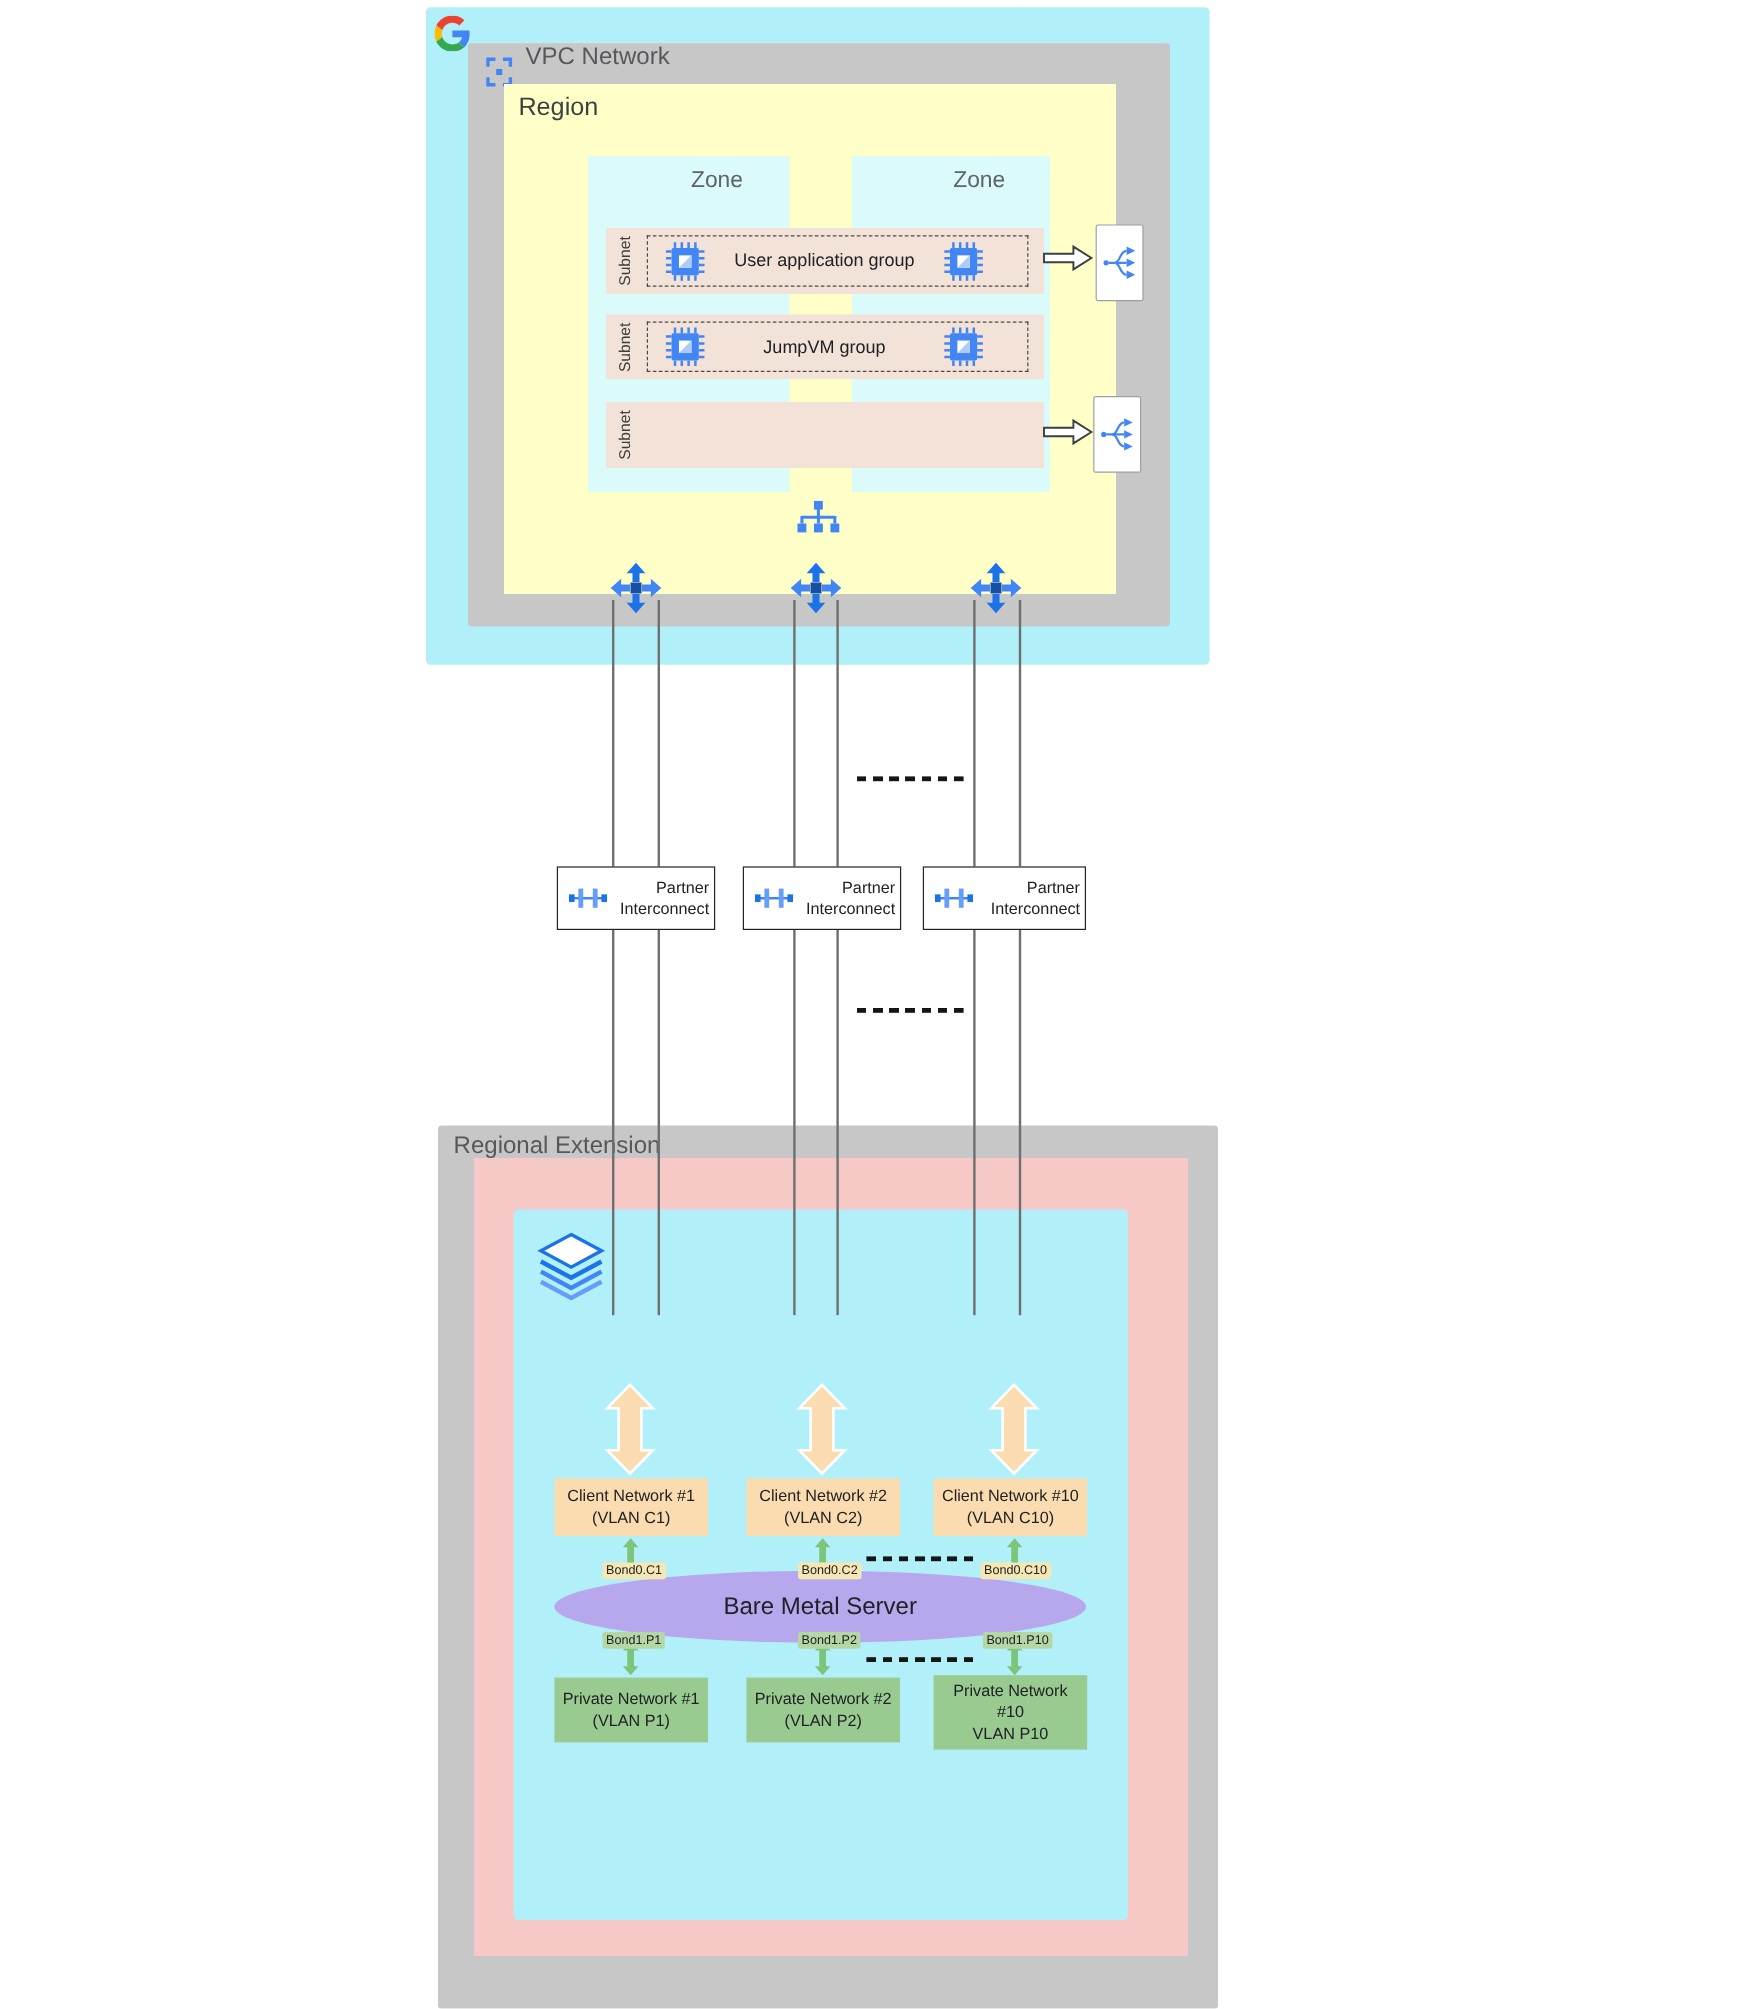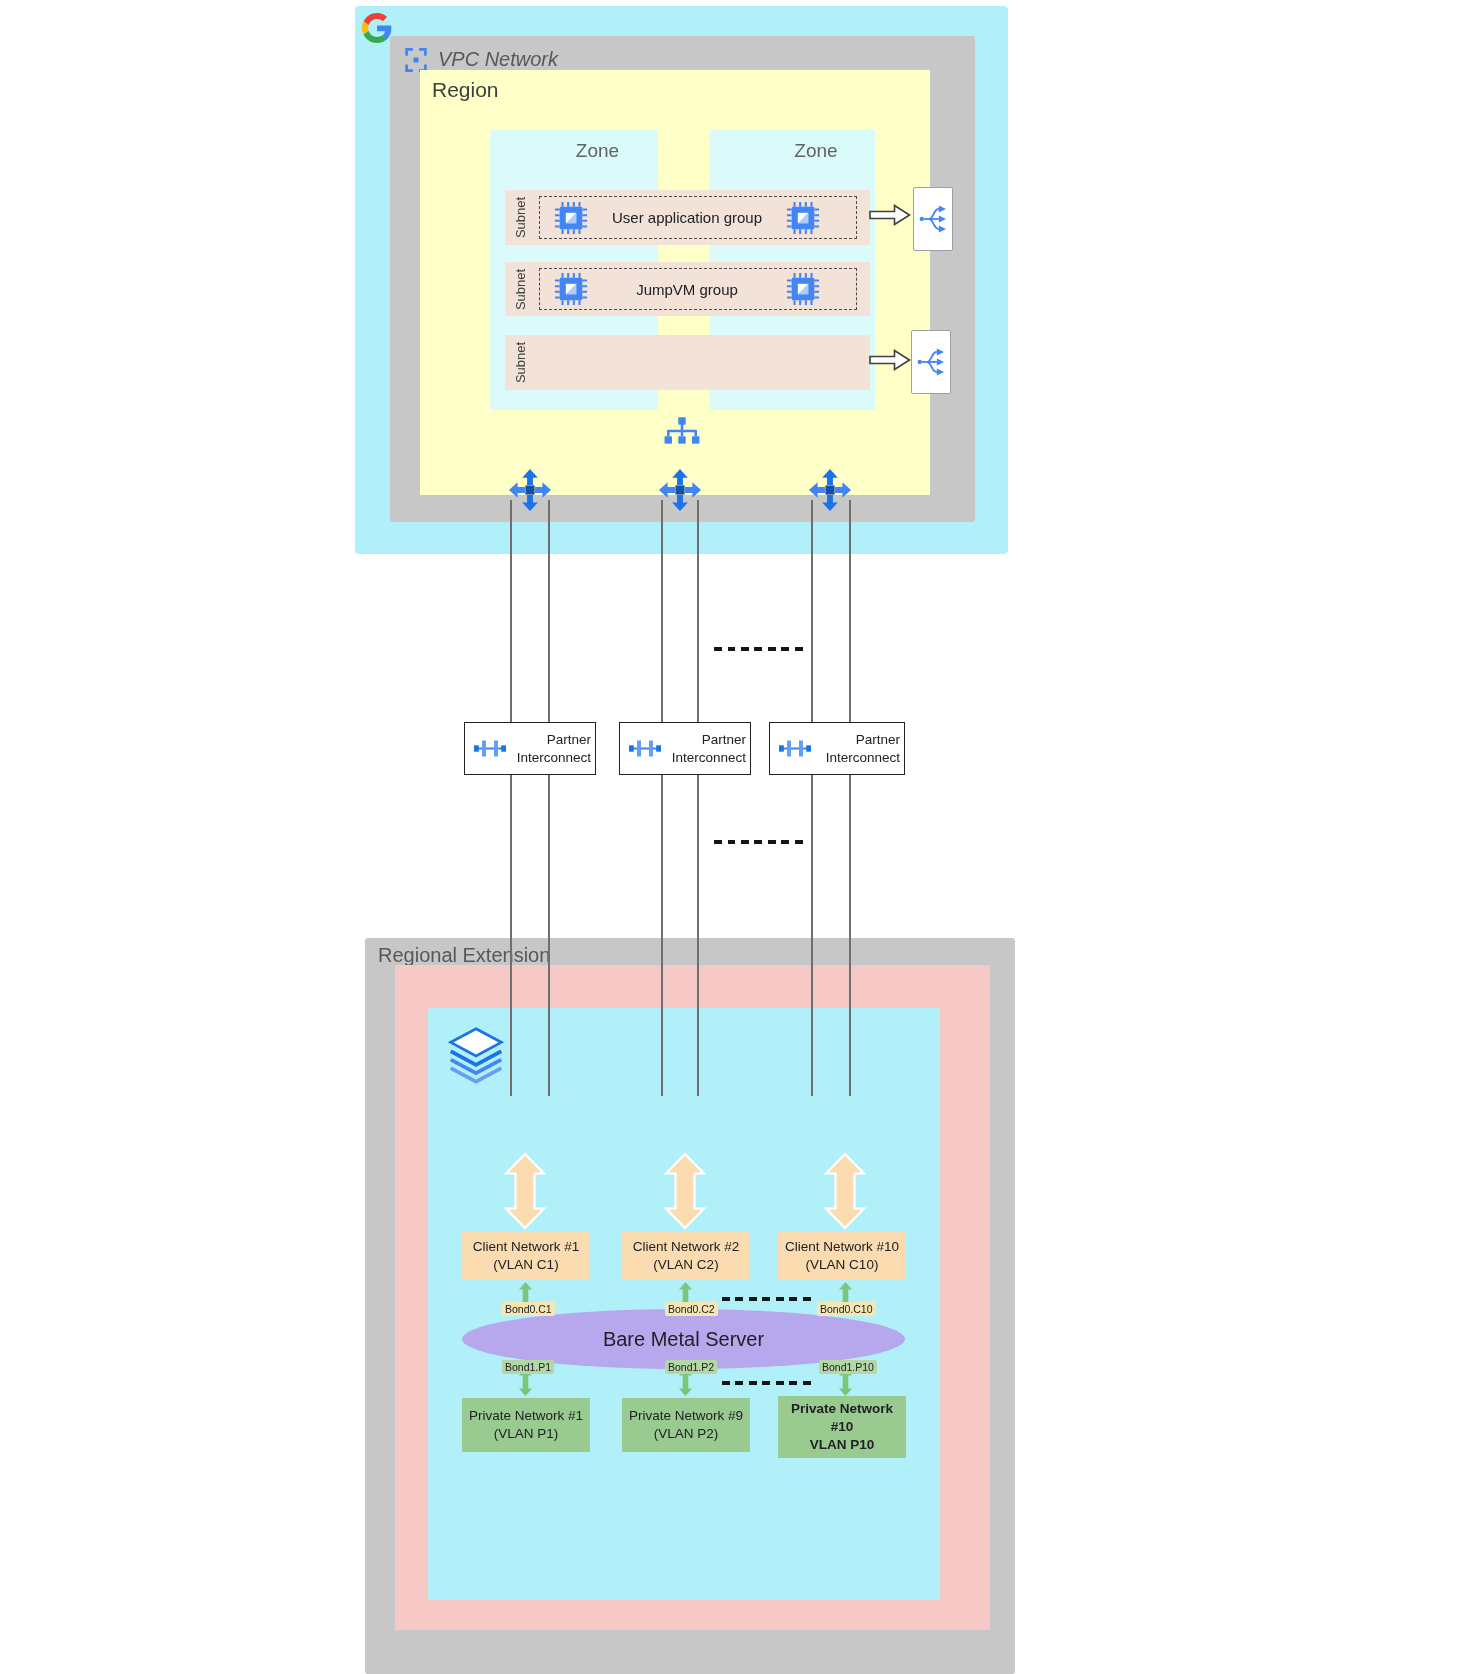--- a/index.html
+++ b/index.html
@@ -117,21 +117,21 @@
   <div class="abs bg-cyan" style="left:355px;top:6px;width:653px;height:548px;">
     <svg class="ic" style="position:absolute;left:7px;top:7px;width:30px;height:30px;">
         <use href="#sym-g"></use>
       </svg>
   </div>
 
   <div class="abs frame-gray" style="left:390px;top:36px;width:585px;height:486px;">
     <svg class="ic" style="position:absolute;left:11px;top:9px;width:30px;height:30px;">
         <use href="#sym-vpc"></use>
       </svg>
-    <span class="panel-title" style="left:48px;top:12px;font-style:italic;">VPC Network</span>
+    <span class="panel-title" style="left:48px;top:0;">VPC Network</span>
   </div>
 
   <div class="abs bg-yellow" style="left:420px;top:70px;width:510px;height:425px;">
     <span class="region-title" style="left:12px;top:8px;">Region</span>
   </div>
 
   <div class="abs bg-zone" style="left:490px;top:130px;width:168px;height:280px;">
     <span class="zone-label">Zone</span>
   </div>
   <div class="abs bg-zone" style="left:710px;top:130px;width:165px;height:280px;">
@@ -308,21 +308,21 @@
       <use href="#sym-greenarrow"></use>
     </svg>
 
   <div class="dashes" style="left:722px;top:1381px;width:89px;"></div>
 
   <div class="node gbox cbox" style="left:462px;top:1398px;width:128px;height:54px;">
     <span>Private Network #1</span>
     <span>(VLAN P1)</span>
   </div>
   <div class="node gbox cbox" style="left:622px;top:1398px;width:128px;height:54px;">
-    <span>Private Network #9</span>
+    <span>Private Network #2</span>
     <span>(VLAN P2)</span>
   </div>
-  <div class="node gbox cbox" style="left:778px;top:1396px;width:128px;height:62px;padding:0 10px;font-weight:bold;">
+  <div class="node gbox cbox" style="left:778px;top:1396px;width:128px;height:62px;padding:0 10px;">
     <span>Private Network #10</span>
     <span>VLAN P10</span>
   </div>
 
 </div>
 
 </body></html>

